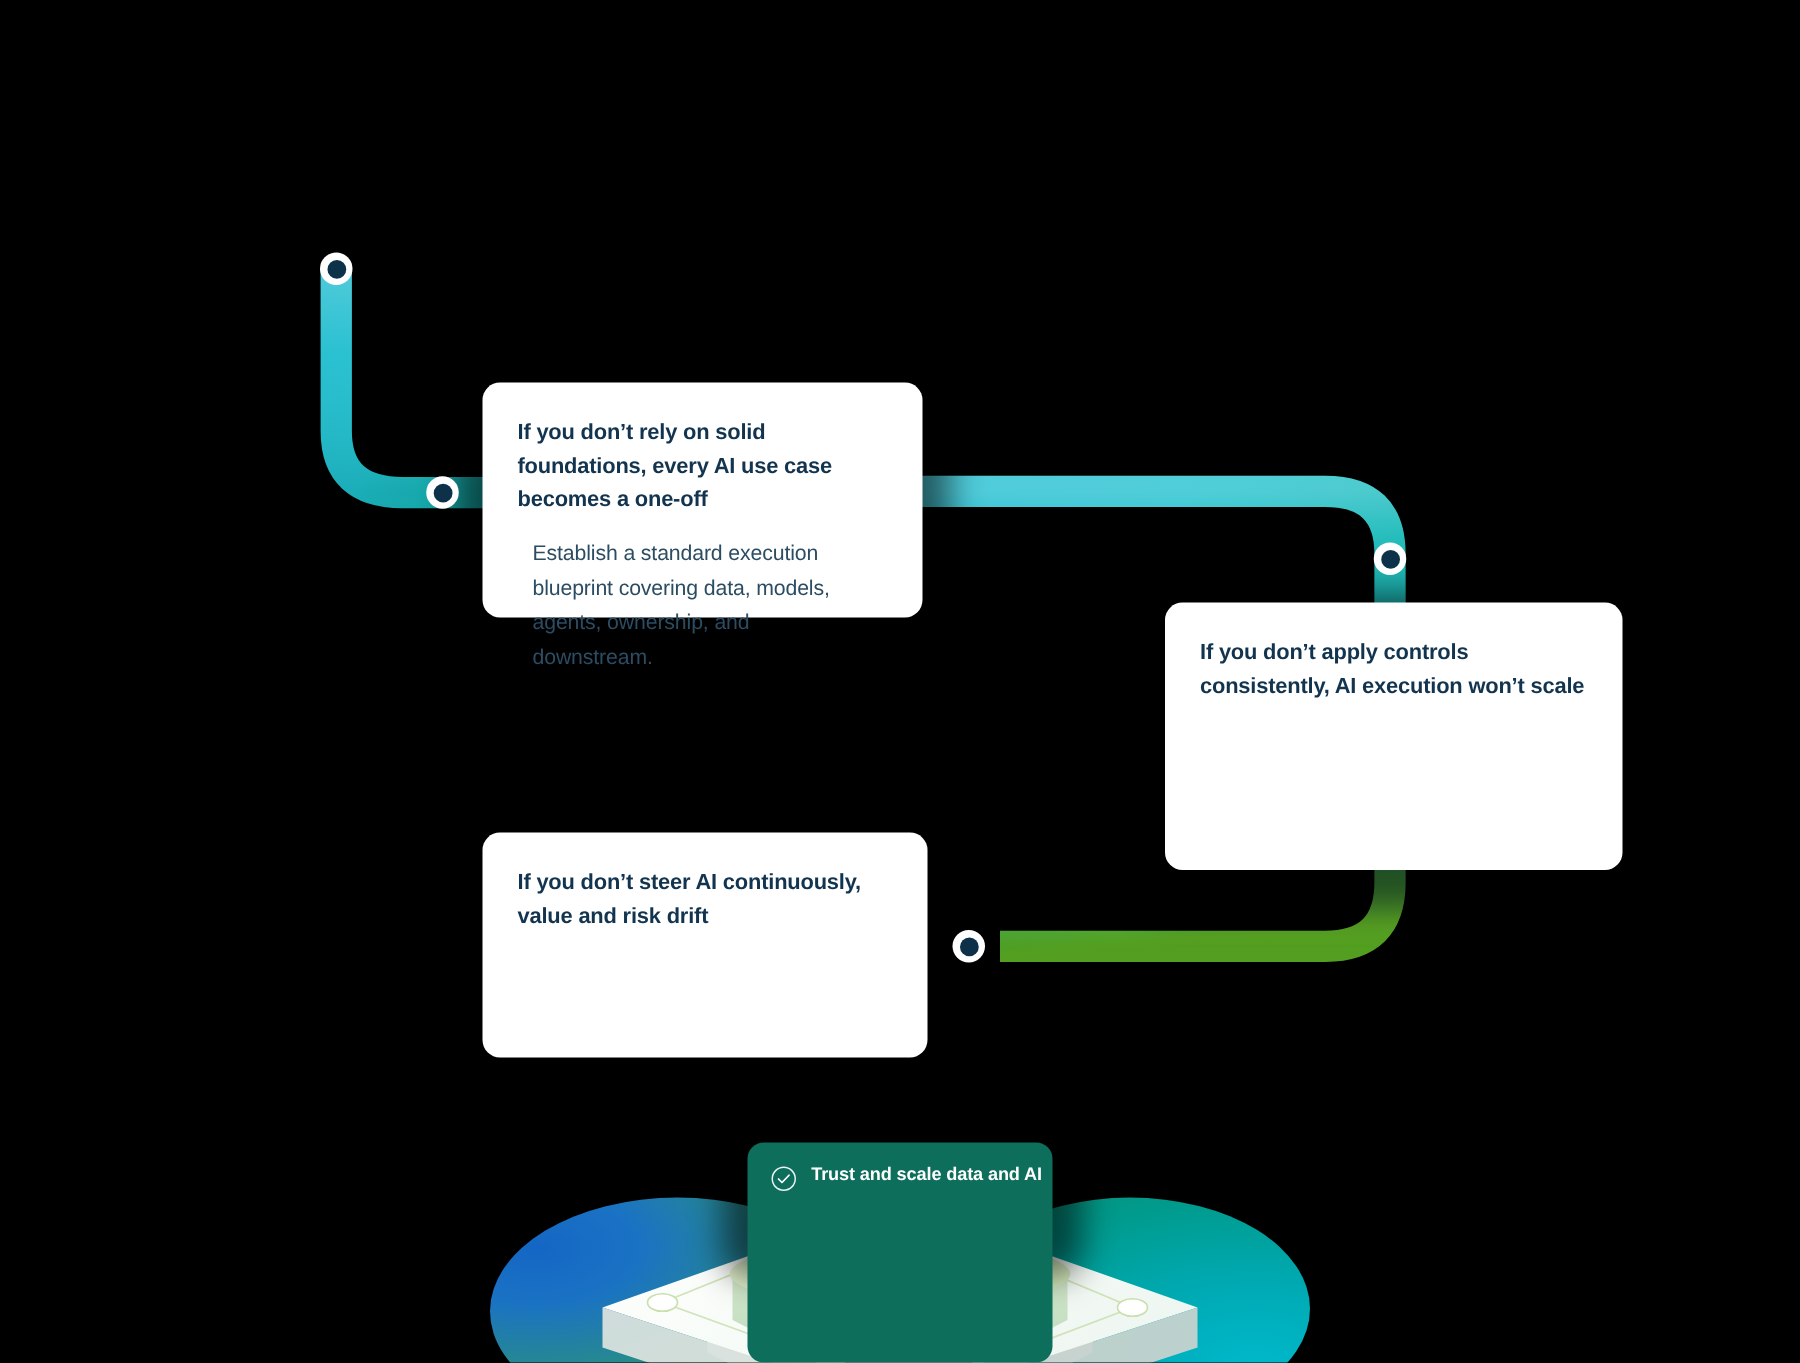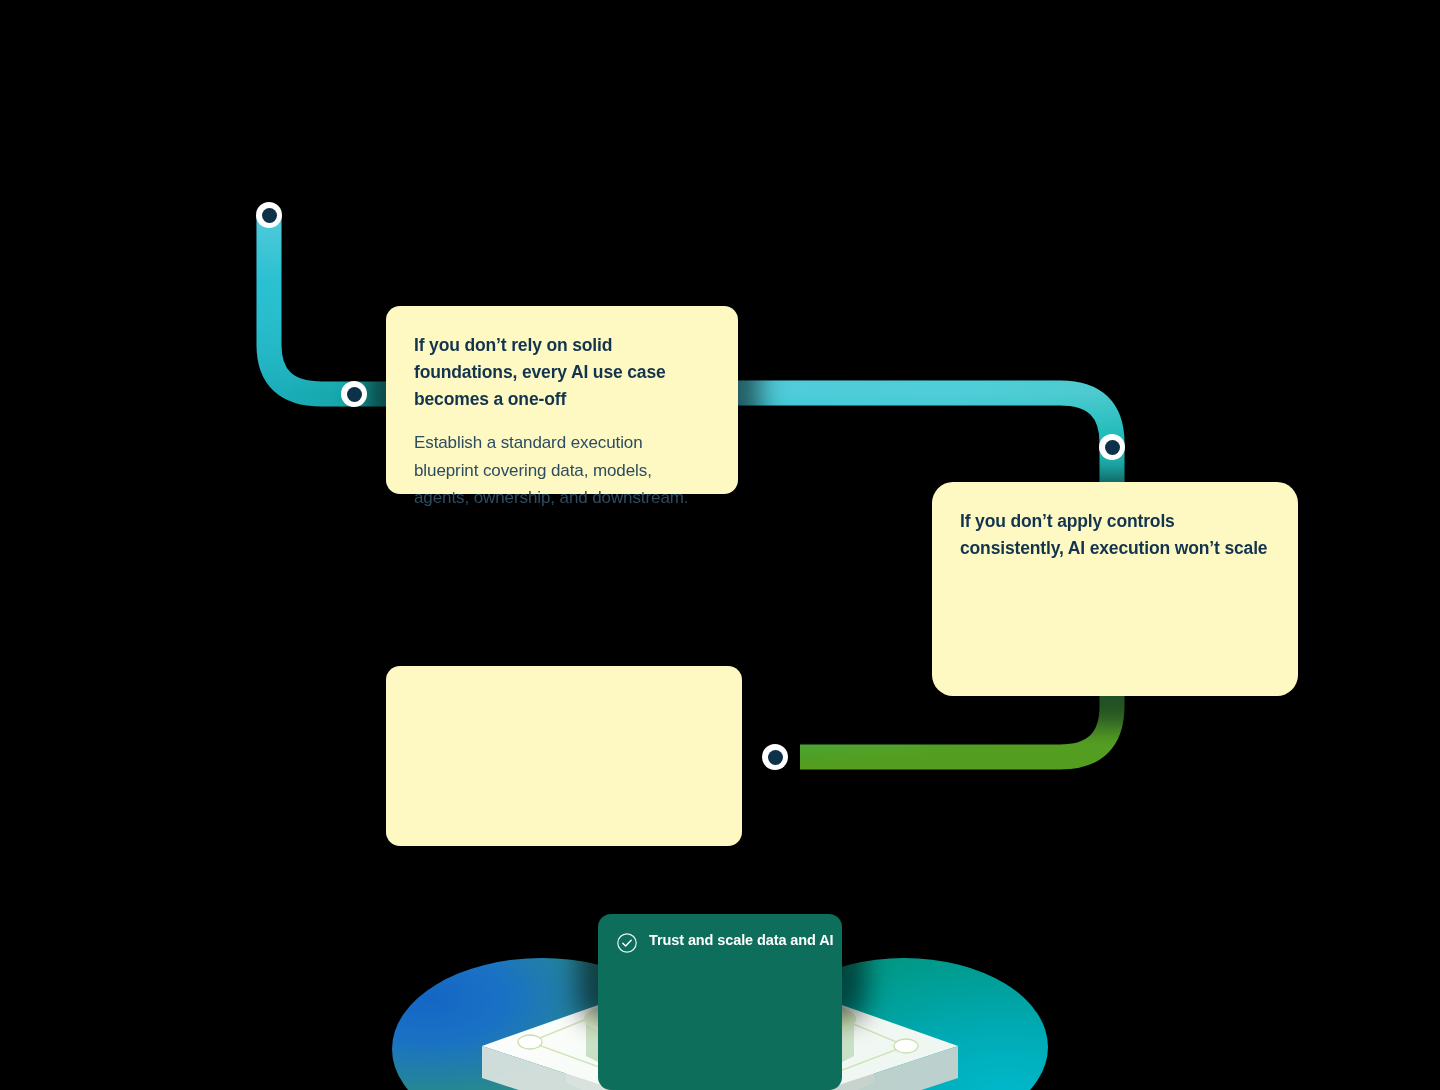--- a/index.html
+++ b/index.html
@@ -16,42 +16,42 @@
   #blobs{z-index:1;}
   #pipes{z-index:2;}
   #cards{z-index:3;}
   #platform{z-index:4;}
   #greencard{z-index:5;}
   #nodes{z-index:6;}
 
   
   .card{
     position:absolute;
-    background:#fef9c3;
+    background:#ffffff;
     border-radius:14px;
     box-sizing:border-box;
     padding:26px 28px 24px 28px;
   }
   .card-shadow{
     position:absolute;
     border-radius:22px;
     filter:blur(13px);
     background:rgba(0,0,0,0.55);
     z-index:-1;
   }
   .card h3{
     margin:0 0 16px 0;
     font-size:17.5px;
     line-height:1.55;
     font-weight:700;
     letter-spacing:-0.15px;
     color:#13344f;
   }
   .card p{
-    margin:0;
+    margin:12px;
     font-size:17px;
     line-height:1.62;
     font-weight:400;
     letter-spacing:-0.1px;
     color:#2c4c62;
   }
 
   
   #greencard .gcard{
     position:absolute;
@@ -146,26 +146,27 @@
 
   <div class="layer" id="cards">
 
     <div class="card-shadow" style="left:364px;top:298px;width:396px;height:222px;"></div>
     <div class="card" style="left:386px;top:306px;width:352px;height:188px;">
       <h3>If you don’t rely on solid foundations, every AI use case becomes a one-off</h3>
       <p>Establish a standard execution blueprint covering data, models, agents, ownership, and downstream.</p>
     </div>
 
     <div class="card-shadow" style="left:910px;top:476px;width:408px;height:252px;"></div>
-    <div class="card" style="left:932px;top:482px;width:366px;height:214px;border-radius:21px;">
+    <div class="card" style="left:932px;top:482px;width:366px;height:214px;">
       <h3>If you don’t apply controls consistently, AI execution won’t scale</h3>
     </div>
 
     <div class="card-shadow" style="left:364px;top:658px;width:400px;height:226px;"></div>
     <div class="card" style="left:386px;top:666px;width:356px;height:180px;">
+      <h3>If you don’t steer AI continuously, value and risk drift</h3>
     </div>
   </div>
 
   <div class="layer" id="greencard">
     <div class="card-shadow" style="left:578px;top:902px;width:288px;height:120px;"></div>
     <div class="gcard" style="left:598px;top:914px;width:244px;height:176px;align-items:flex-start;padding-left:18px;">
       <svg class="check-ring" viewBox="0 0 22 22">
         <circle cx="11" cy="11" r="9.2" fill="none" stroke="#ffffff" stroke-width="1.2" opacity="0.92"></circle>
         <path d="M6.8 11.2 L9.6 14 L15.2 8.2" fill="none" stroke="#ffffff" stroke-width="1.4" stroke-linecap="round" stroke-linejoin="round"></path>
       </svg>

